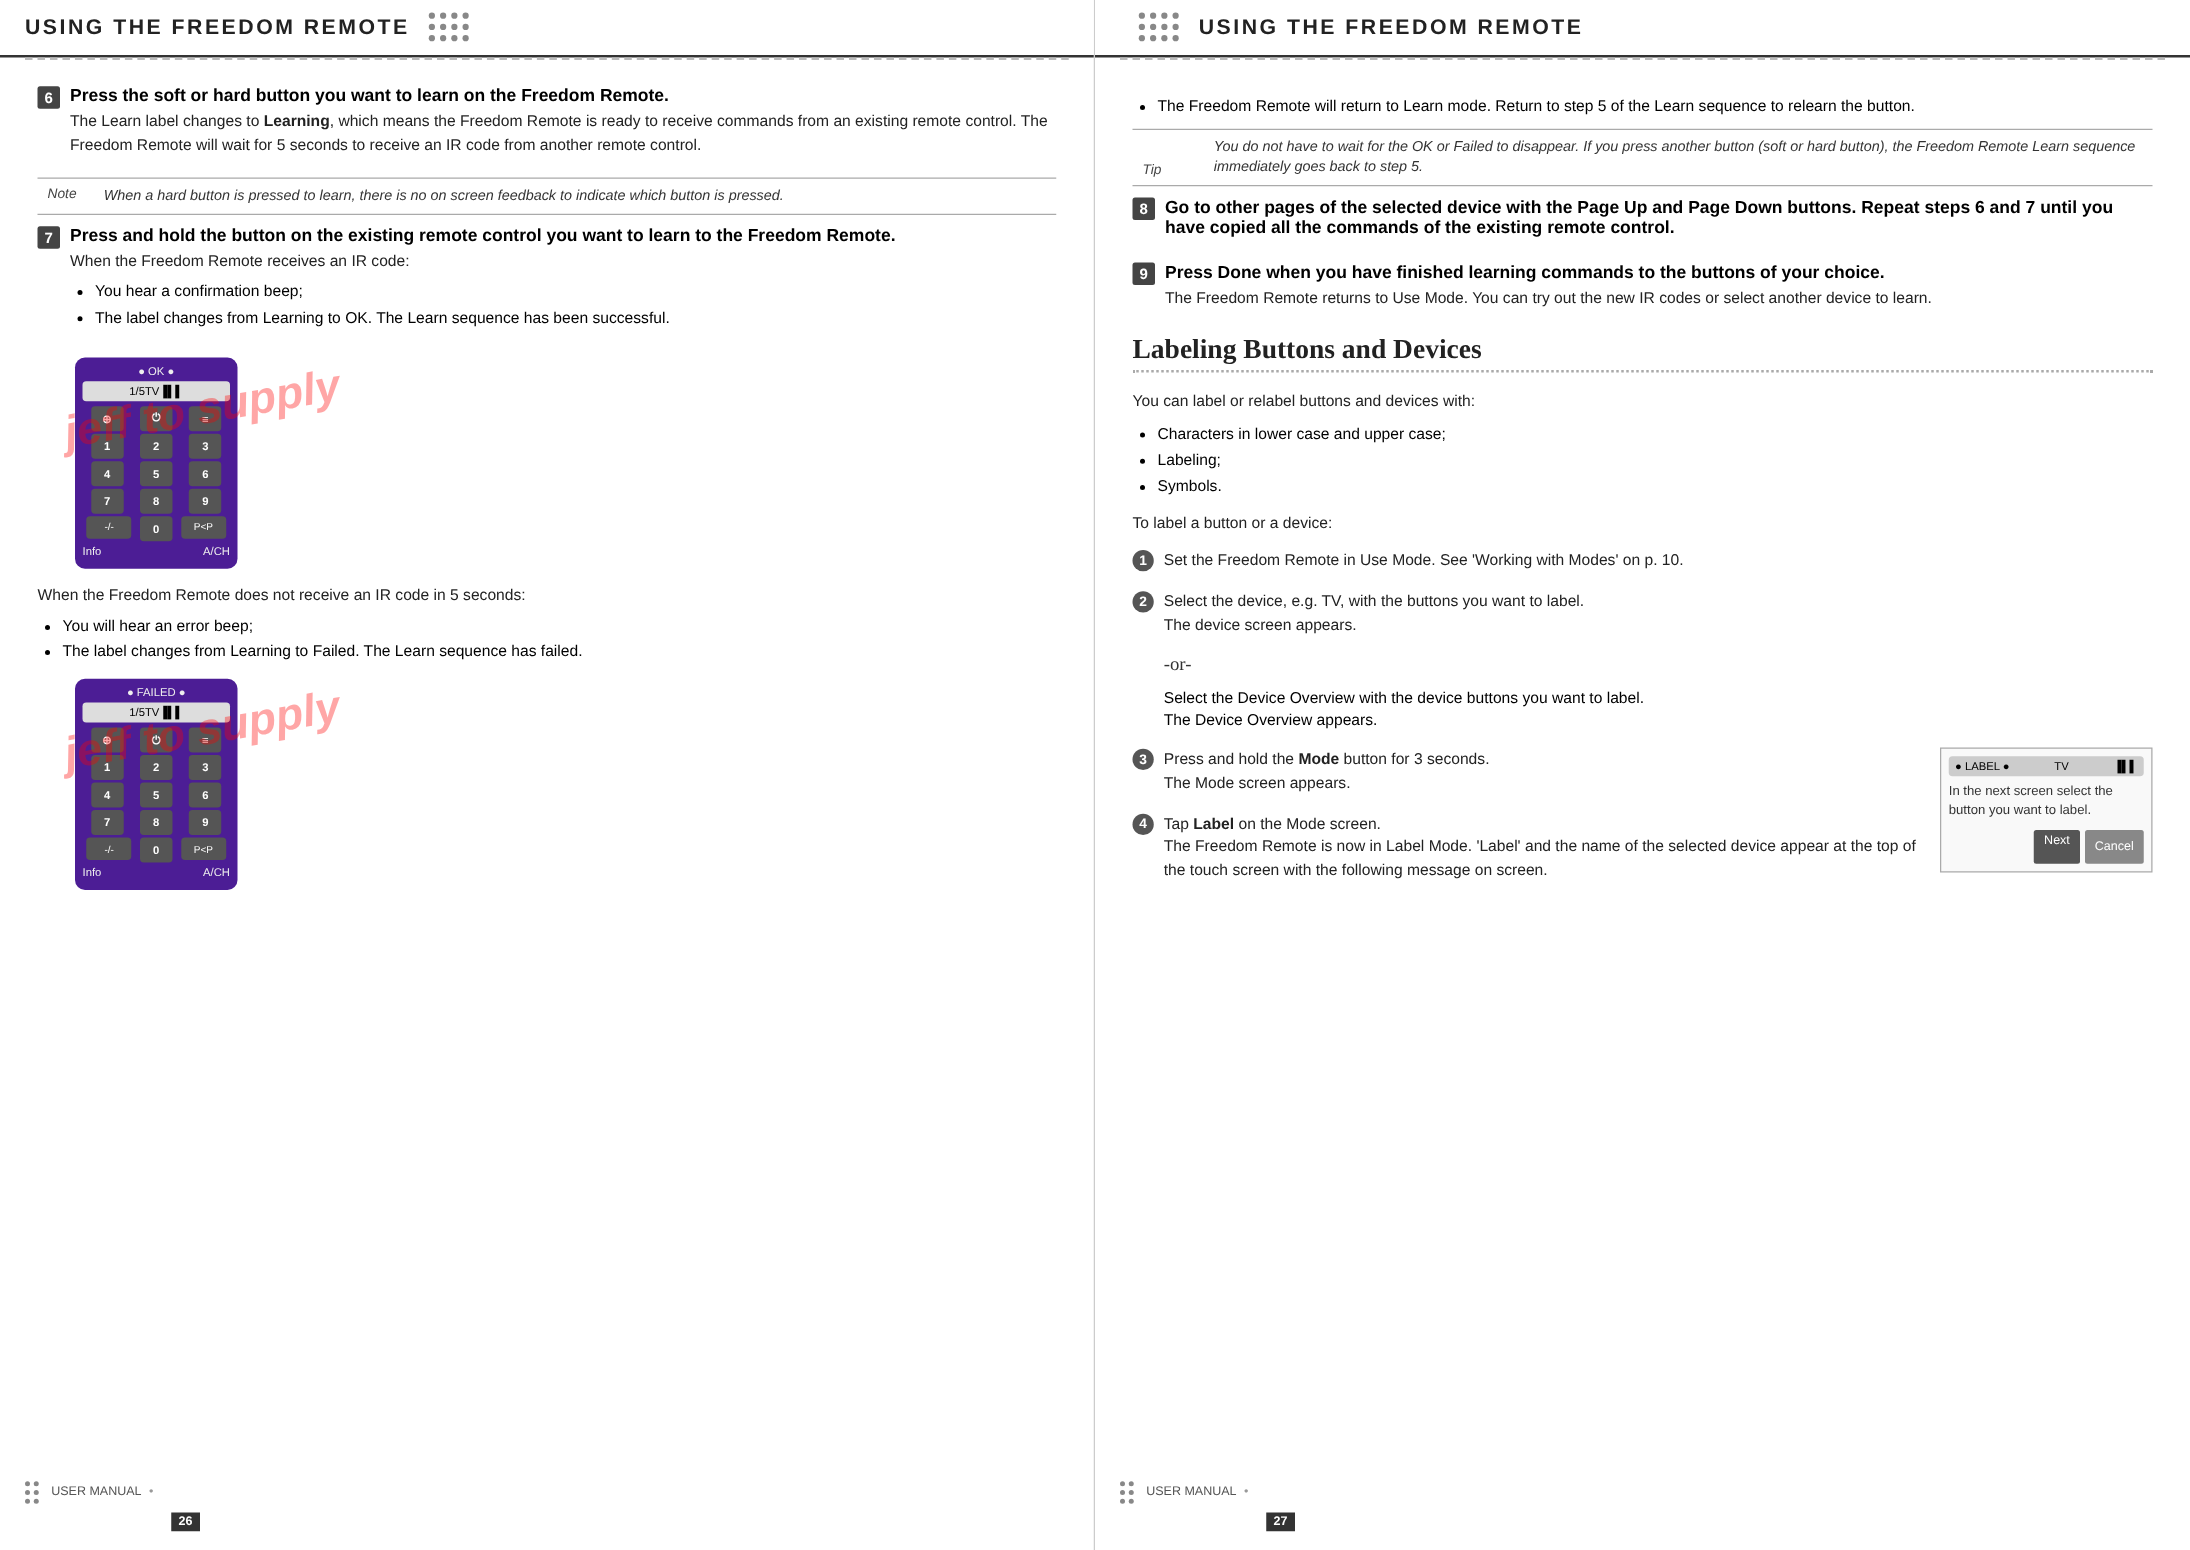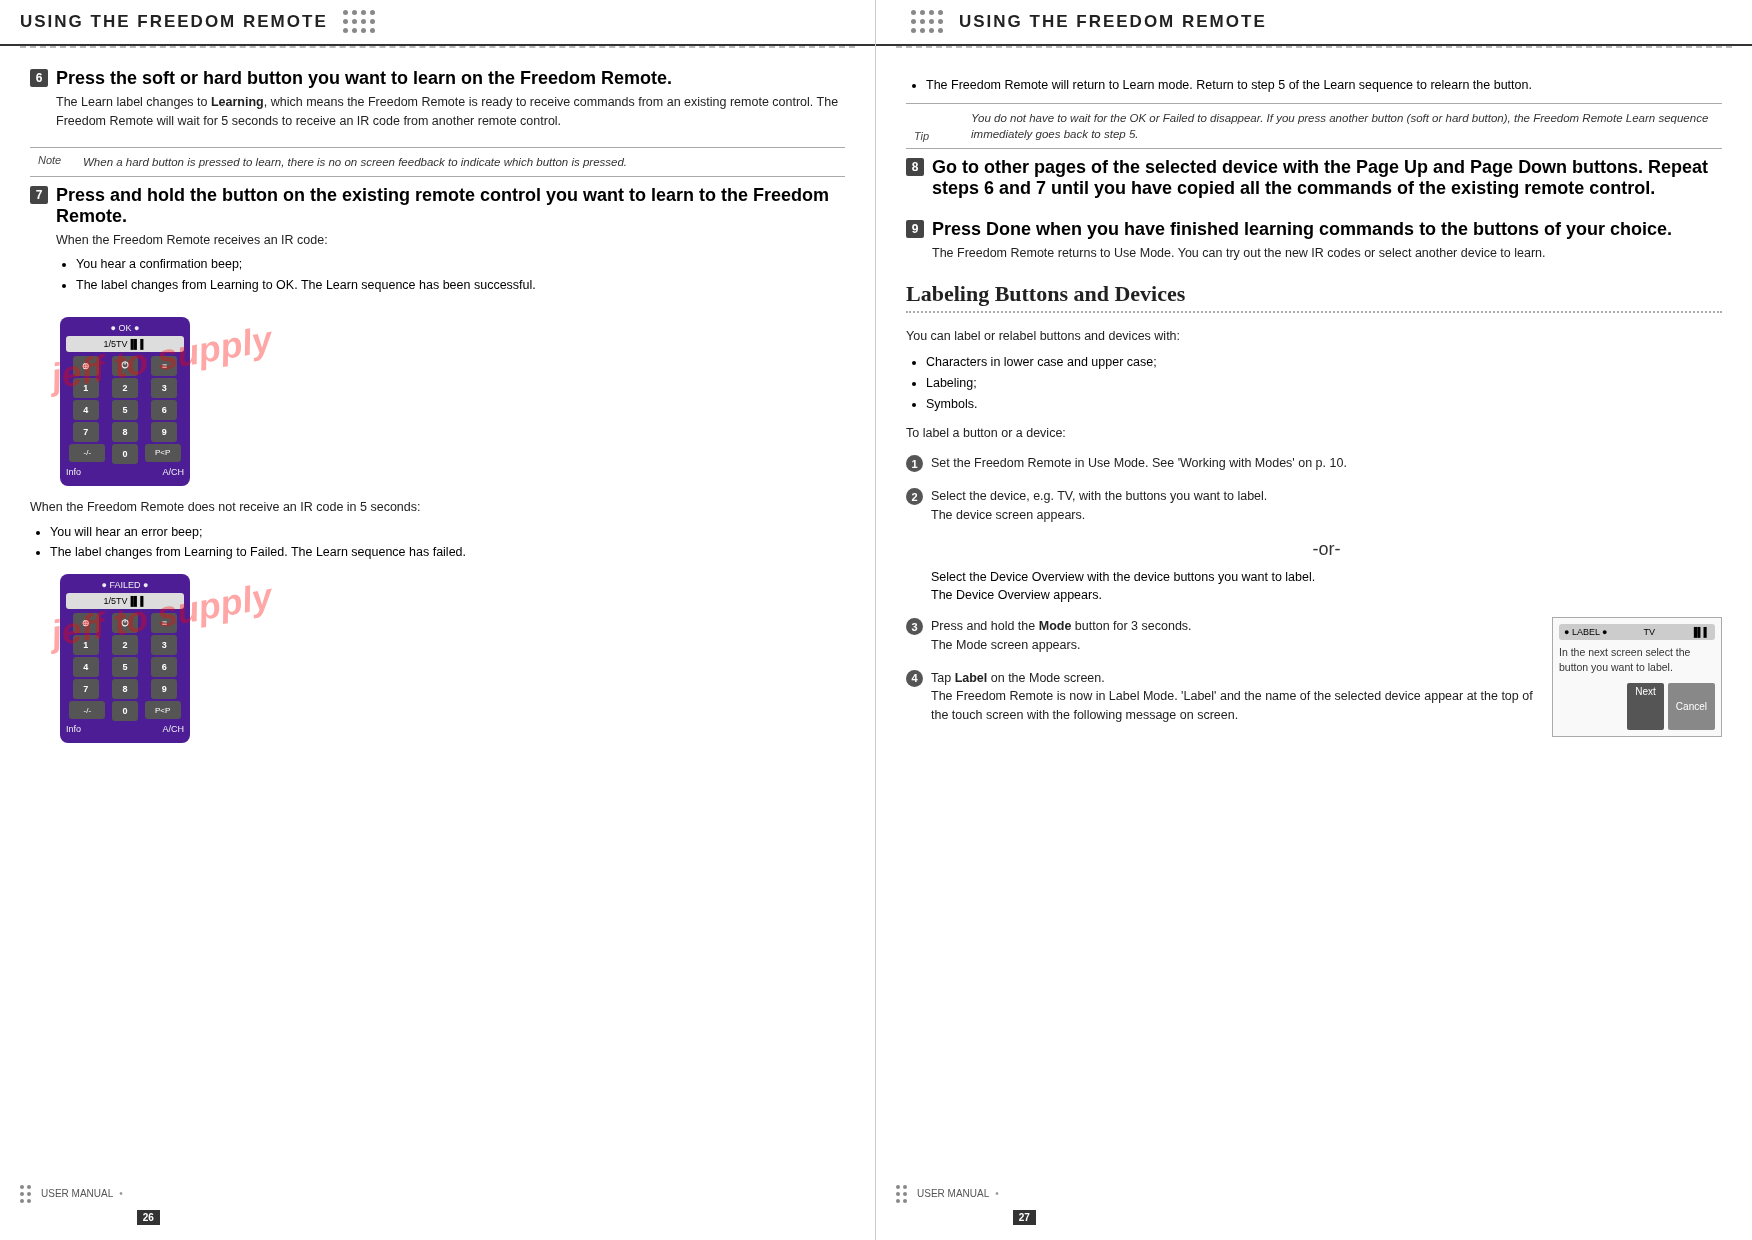--- a/index.html
+++ b/index.html
@@ -69,21 +69,21 @@
       justify-content: center;
       flex-shrink: 0;
       margin-right: 8px;
       margin-top: 1px;
     }
 
     .step-content { flex: 1; }
 
     .step-title {
       font-weight: bold;
-      font-size: 18px;
+      font-size: 14px;
       margin-bottom: 4px;
     }
 
     .step-body {
       font-size: 12.5px;
       line-height: 1.5;
       color: #222;
     }
 
     
@@ -300,21 +300,21 @@
       color: #fff;
       font-size: 10px;
       padding: 3px 8px;
       border-radius: 2px;
     }
 
     .label-btn-cancel {
       background: #888;
       color: #fff;
       font-size: 10px;
-      padding: 18px 8px;
+      padding: 8px 8px;
       border-radius: 2px;
     }
 
     
     .page-footer {
       position: absolute;
       bottom: 15px;
       left: 0;
       right: 0;
       display: flex;
@@ -351,25 +351,26 @@
       font-size: 10px;
       font-weight: bold;
       padding: 2px 6px;
       margin-left: 8px;
       margin-top: 48px;
     }
 
     .bold { font-weight: bold; }
 
     .or-line {
-      text-align: center;
-      font-size: 18px;
+      text-align: left;
+      font-size: 15px;
       color: #333;
       margin: 8px 0;
       margin-left: 25px;
+      font-family: Liberation Serif, serif;
     }
 
     .header-grid-dots {
       display: grid;
       grid-template-columns: repeat(4, 6px);
       grid-template-rows: repeat(3, 6px);
       gap: 3px;
       margin: 0 15px;
     }
 

